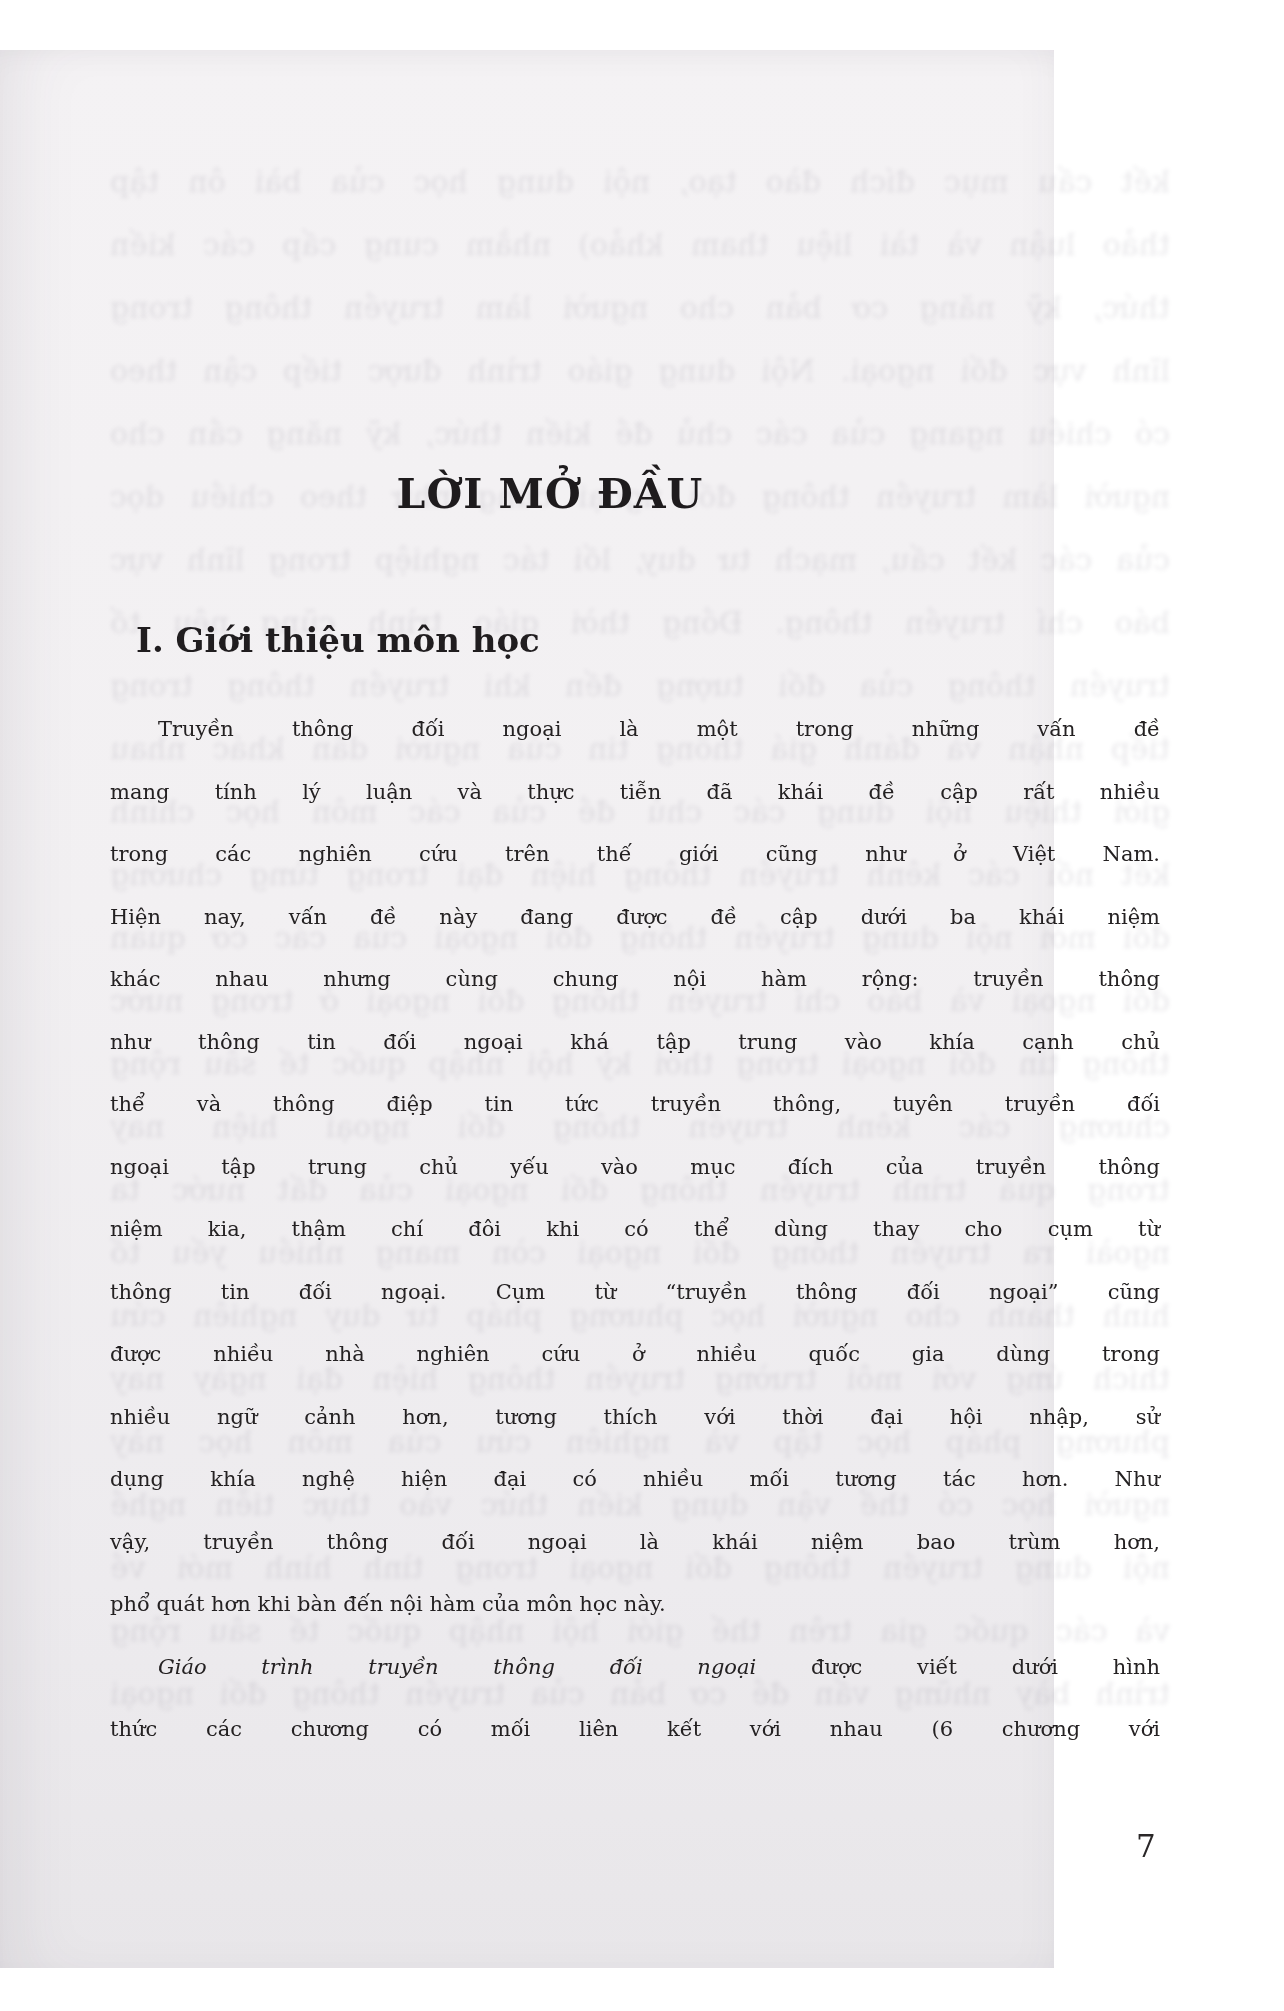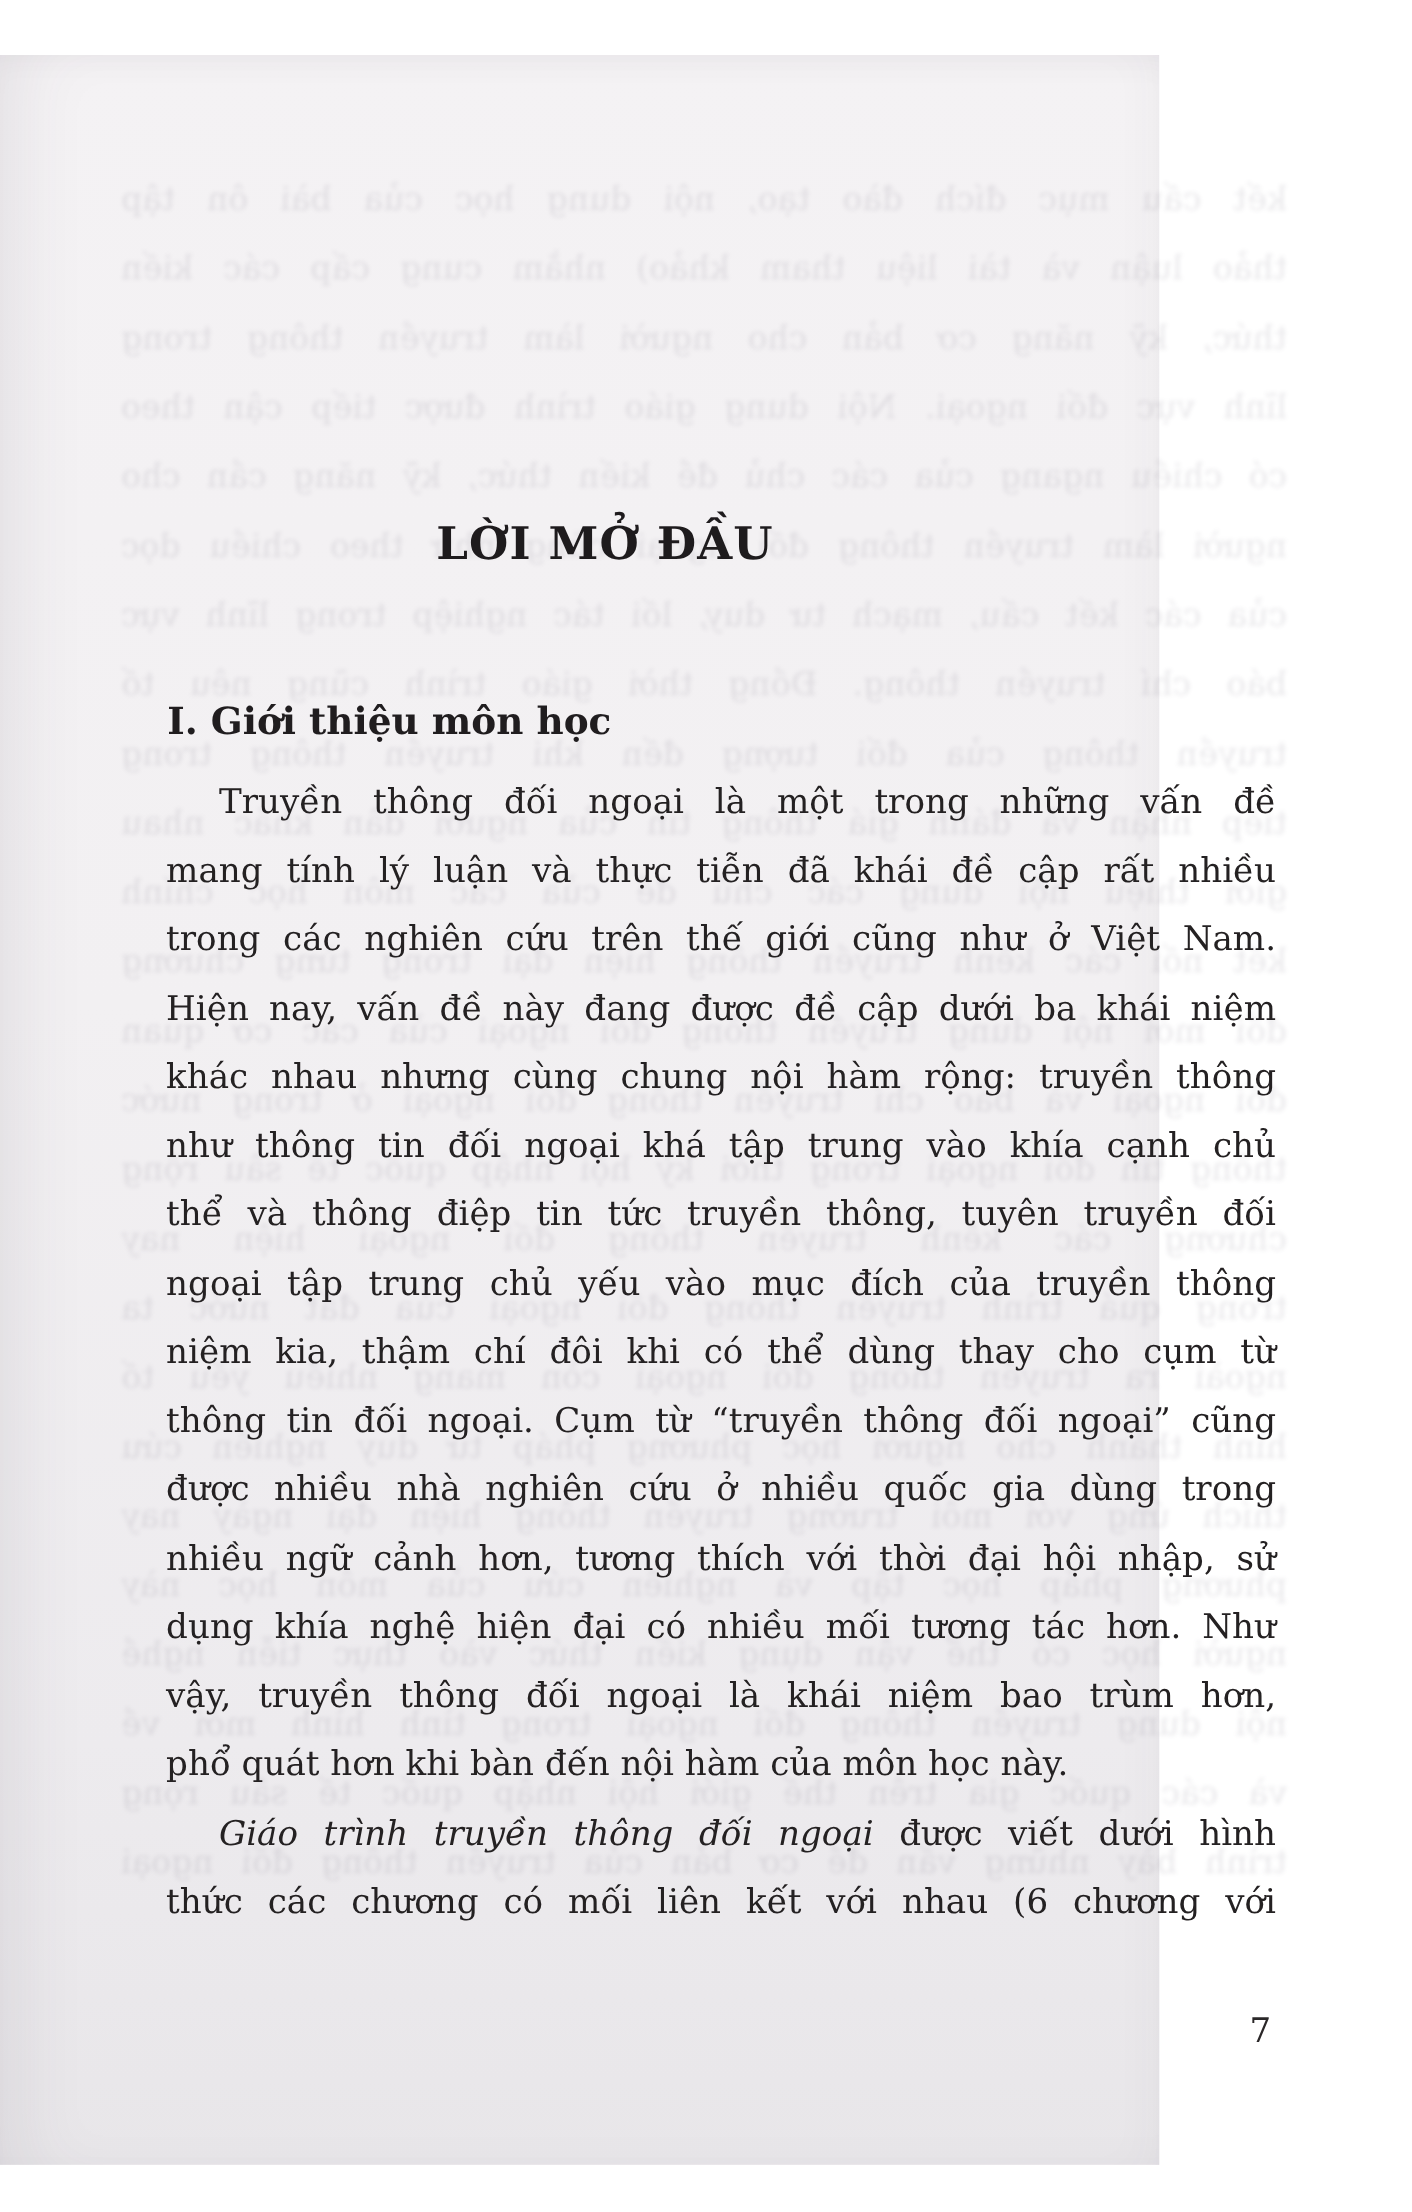--- a/index.html
+++ b/index.html
@@ -32,35 +32,34 @@
   }
   .title{
     position:absolute;left:110px;top:420px;width:1050px;margin:0;
     padding-right:170px;box-sizing:border-box;
     text-align:center;
     font-size:41px;font-weight:700;color:#1e1b1d;
     letter-spacing:1px;
     z-index:2;
   }
   .heading{
-    position:absolute;left:136px;top:570px;margin:16px;
+    position:absolute;left:136px;top:570px;margin:0;
     font-size:34px;font-weight:700;color:#201d1f;
     z-index:2;
   }
   .body-block{
     position:absolute;left:110px;top:648px;width:1050px;
     z-index:2;color:#242122;
   }
   .bodyline{
     height:62.5px;line-height:62.5px;
-    font-size:31px;
+    font-size:21px;
     text-align:justify;
     white-space:normal;
     overflow:visible;
-    margin-left:41px;
   }
   .bodyline.just{text-align-last:justify;}
   .bodyline.left{text-align-last:left;}
   .bodyline.indent{text-indent:48px;}
   .bodyline i{font-style:italic;}
   .page-number{
     position:absolute;left:1136px;top:1778px;
     font-size:31px;color:#2a2728;
     z-index:2;
   }

